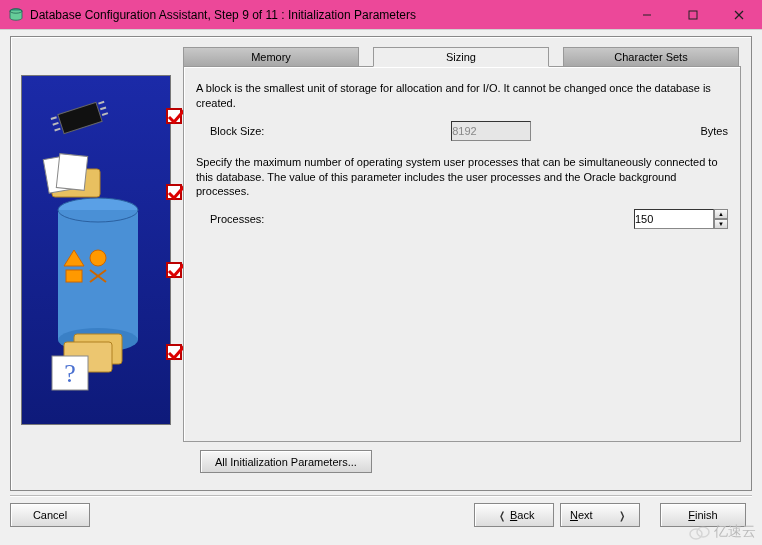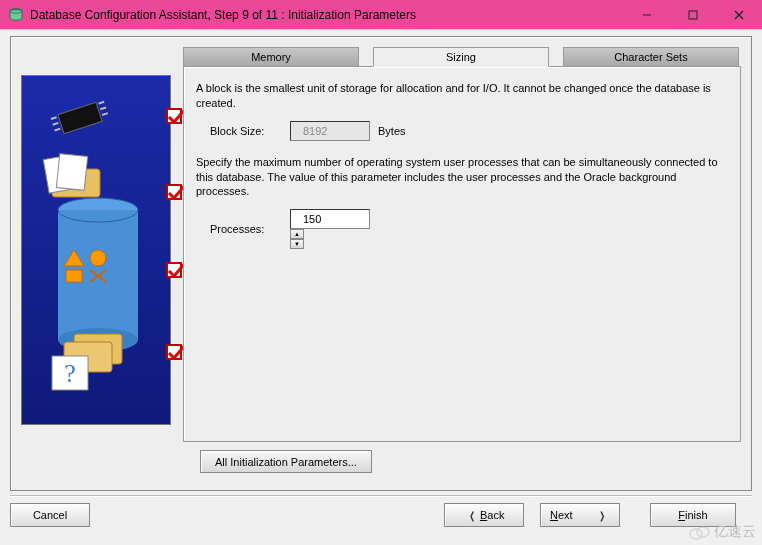--- a/index.html
+++ b/index.html
@@ -84,32 +84,33 @@
     padding: 14px 12px;
     background: #eeeeee;
     box-shadow: inset 1px 1px 0 #fff;
     position: relative;
     z-index: 1;
   }
   .desc { margin-bottom: 10px; line-height: 1.35; }
   .field-row {
     display: flex; align-items: center; gap: 8px;
     margin: 0 0 14px 14px;
+    justify-content: space-between;
   }
   .field-label { width: 72px; }
   .text-input {
     height: 20px; width: 80px;
     border: 1px inset #888;
-    padding: 2px 12px;
+    padding: 2px 0;
     background: #fff;
     font-size: 11px;
     font-family: inherit;
   }
   .text-input.disabled { background: #e6e6e6; color: #888; }
-  .spinner-wrap { display:flex;flex-direction:column; }
+  .spinner-wrap { display:flex; }
   .spinner-btns { display:flex; flex-direction:column; }
   .spin-btn {
     width: 14px; height: 10px;
     border: 1px solid #888;
     background: linear-gradient(#f8f8f8,#d8d8d8);
     font-size: 6px; line-height: 7px;
     display:flex; align-items:center; justify-content:center;
   }
   .all-params-btn {
     margin-top: 8px;
@@ -136,21 +137,21 @@
   }
   .btn {
     height: 24px;
     border: 1px solid #888;
     background: linear-gradient(#fdfdfd,#dcdcdc);
     box-shadow: inset 1px 1px 0 #fff;
     font-size: 11px;
     font-family: inherit;
     display: inline-flex; align-items: center; justify-content: center;
     padding: 0 14px;
-    margin-right: 16px;
+    margin-right: 6px;
   }
   .btn .arrow { font-size: 10px; margin: 0 4px; color:#333; display:inline-block; transform: scaleX(0.7);}
   .nav-right { margin-left: auto; display:flex; }
   .underline { text-decoration: underline; }
   .watermark {
     position: absolute; right: 6px; bottom: 4px;
     font-size: 14px; color: #bbb; font-family: "Microsoft YaHei", sans-serif;
     display:flex; align-items:center; gap:4px;
   }
   .watermark svg { opacity: .5; }

